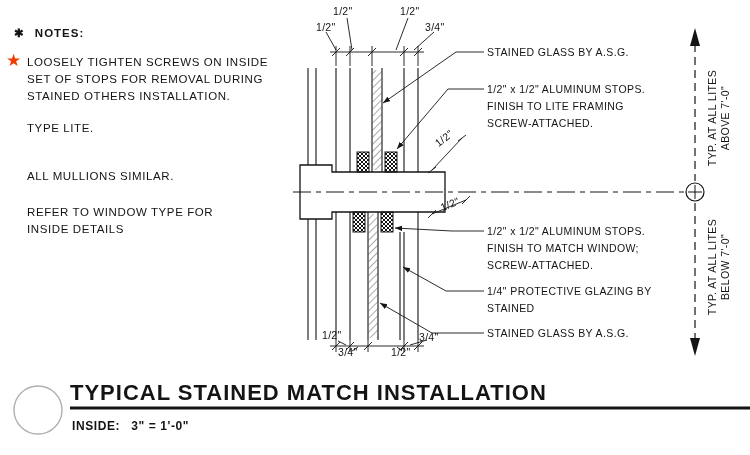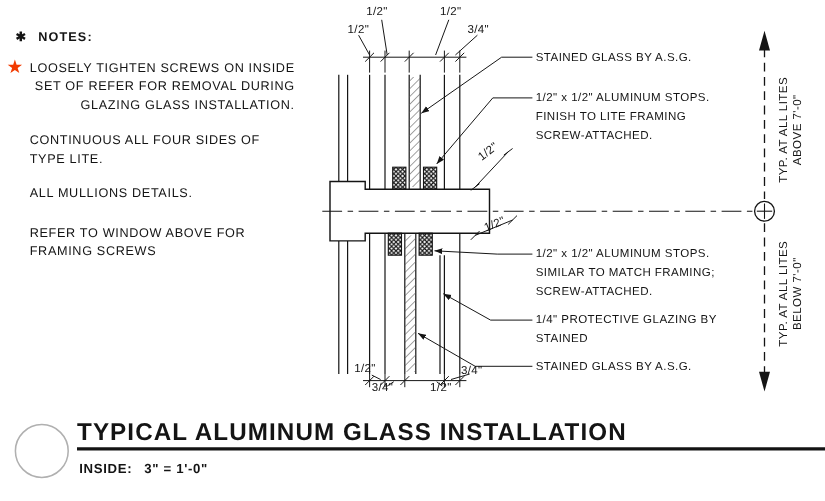--- a/index.html
+++ b/index.html
@@ -136,38 +136,37 @@
     <line x1="70" y1="408" x2="750" y2="408" stroke="#141414" stroke-width="3"></line>
   </svg>
 
   <div class="t heading" style="left:14px;top:26px;">
     <span>✱</span>
     <span style="margin-left:6px;text-align:right;">NOTES:</span>
   </div>
 
   <div class="t star" style="left:6px;top:52px;">★</div>
 
-  <div class="t note" style="left:27px;top:54px;text-align:right;">
+  <div class="t note" style="left:27px;top:54px;">
     <div>LOOSELY TIGHTEN SCREWS ON INSIDE</div>
-    <div>SET OF REFER FOR REMOVAL DURING</div>
-    <div>GLAZING GLASS INSTALLATION.</div>
+    <div>SET OF STOPS FOR REMOVAL DURING</div>
+    <div>STAINED OTHERS INSTALLATION.</div>
   </div>
 
   <div class="t note" style="left:27px;top:120px;">
-    <div>CONTINUOUS ALL FOUR SIDES OF</div>
     <div>TYPE LITE.</div>
   </div>
 
   <div class="t note" style="left:27px;top:168px;">
-    <div>ALL MULLIONS DETAILS.</div>
+    <div>ALL MULLIONS SIMILAR.</div>
   </div>
 
   <div class="t note" style="left:27px;top:204px;">
-    <div>REFER TO WINDOW ABOVE FOR</div>
-    <div>FRAMING SCREWS</div>
+    <div>REFER TO WINDOW TYPE FOR</div>
+    <div>INSIDE DETAILS</div>
   </div>
 
   <div class="t dim" style="left:333px;top:5px;">1/2"</div>
   <div class="t dim" style="left:400px;top:5px;">1/2"</div>
   <div class="t dim" style="left:316px;top:21px;">1/2"</div>
   <div class="t dim" style="left:425px;top:21px;">3/4"</div>
 
   <div class="t dim" style="left:322px;top:329px;">1/2"</div>
   <div class="t dim" style="left:419px;top:331px;">3/4"</div>
   <div class="t dim" style="left:338px;top:346px;">3/4"</div>
@@ -181,21 +180,21 @@
   </div>
 
   <div class="t callout" style="left:487px;top:81px;">
     <div>1/2" x 1/2" ALUMINUM STOPS.</div>
     <div>FINISH TO LITE FRAMING</div>
     <div>SCREW-ATTACHED.</div>
   </div>
 
   <div class="t callout" style="left:487px;top:223px;">
     <div>1/2" x 1/2" ALUMINUM STOPS.</div>
-    <div>SIMILAR TO MATCH FRAMING;</div>
+    <div>FINISH TO MATCH WINDOW;</div>
     <div>SCREW-ATTACHED.</div>
   </div>
 
   <div class="t callout" style="left:487px;top:283px;">
     <div>1/4" PROTECTIVE GLAZING BY</div>
     <div>STAINED</div>
   </div>
 
   <div class="t callout" style="left:487px;top:325px;">
     <div>STAINED GLASS BY A.S.G.</div>
@@ -204,19 +203,19 @@
   <div class="t vert" style="left:659px;top:105px;">
     <div>TYP. AT ALL LITES</div>
     <div>ABOVE 7'-0"</div>
   </div>
 
   <div class="t vert" style="left:659px;top:254px;">
     <div>TYP. AT ALL LITES</div>
     <div>BELOW 7'-0"</div>
   </div>
 
-  <div class="t title" style="left:70px;top:380px;">TYPICAL ALUMINUM GLASS INSTALLATION</div>
+  <div class="t title" style="left:70px;top:380px;">TYPICAL STAINED MATCH INSTALLATION</div>
   <div class="t scale" style="left:72px;top:419px;">
     <span>INSIDE:</span>
     <span style="margin-left:7px;">3" = 1'-0"</span>
   </div>
 
 </div>
 
 </body></html>

